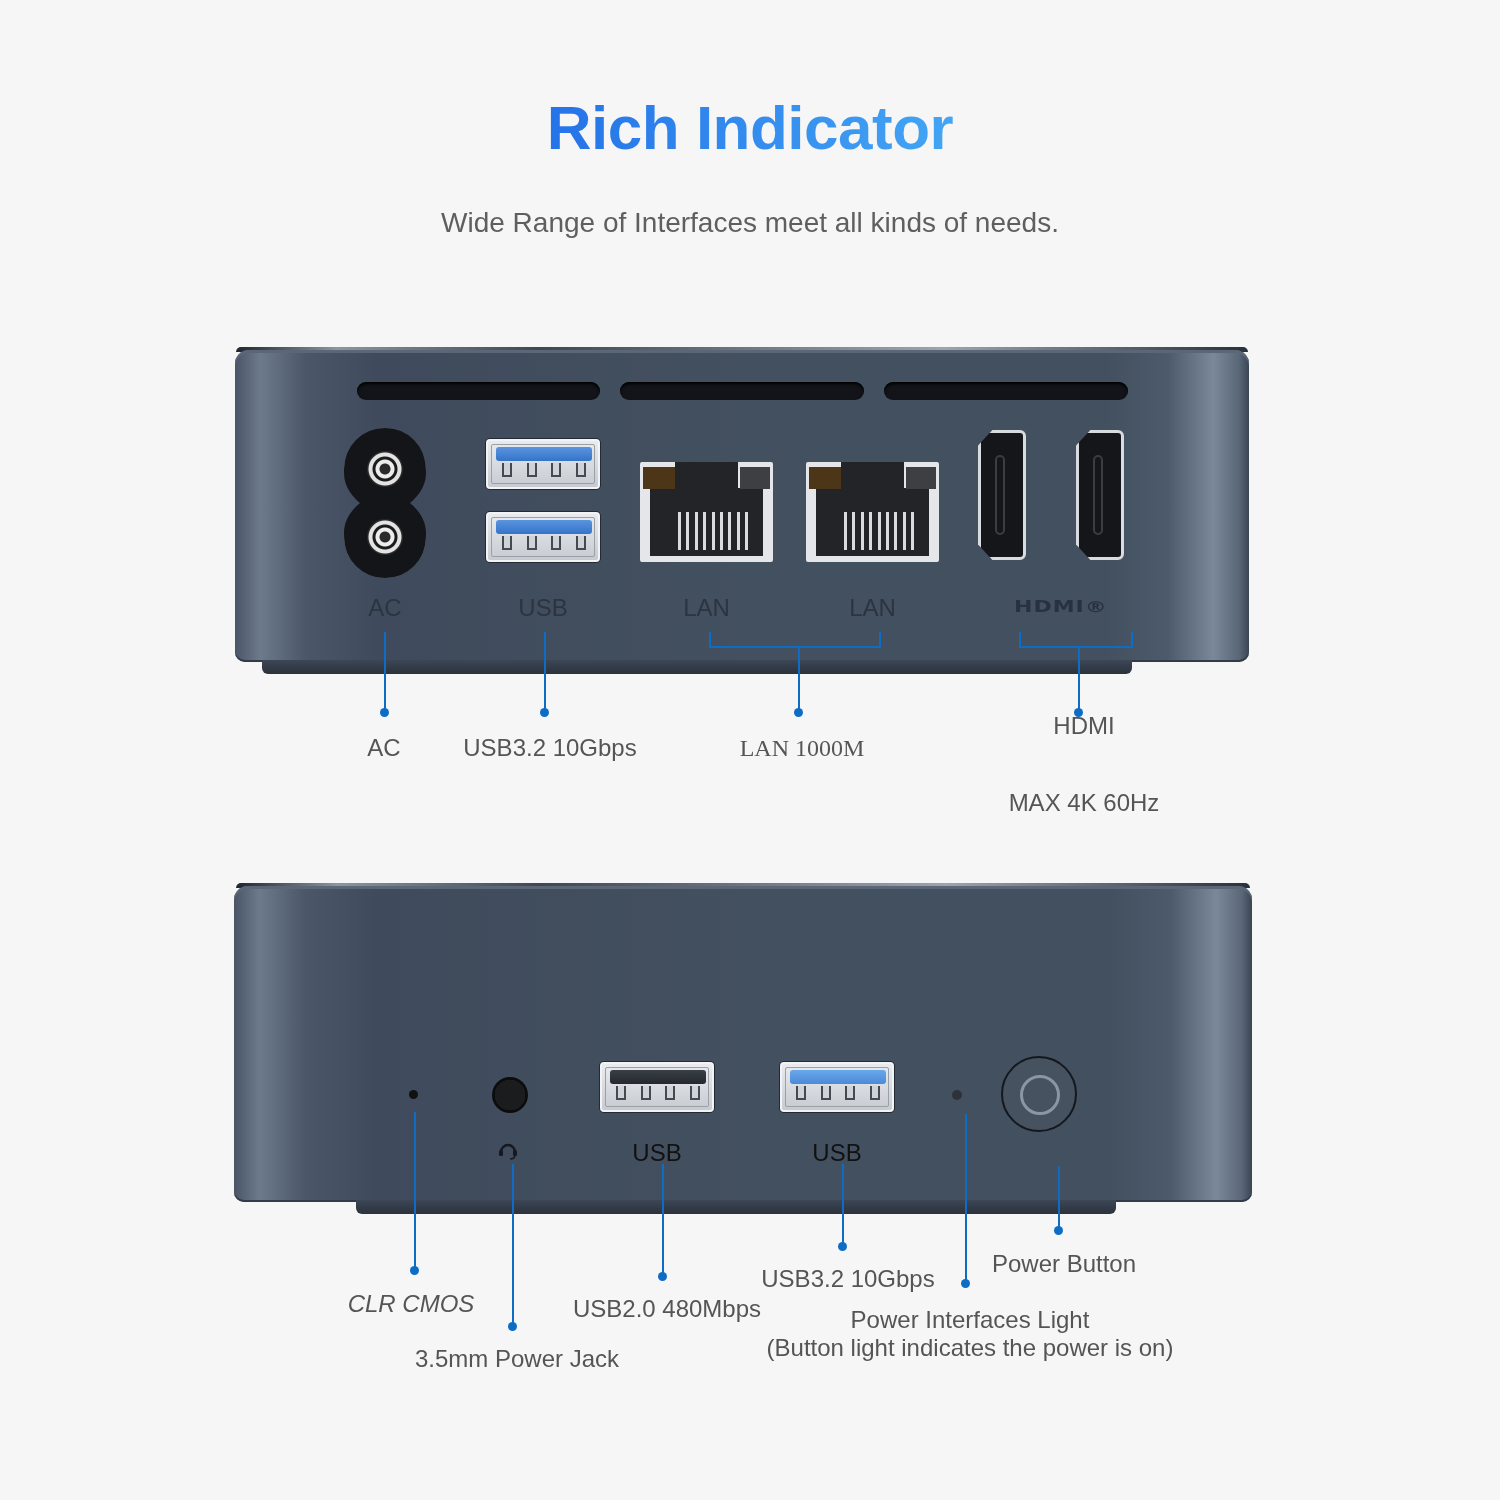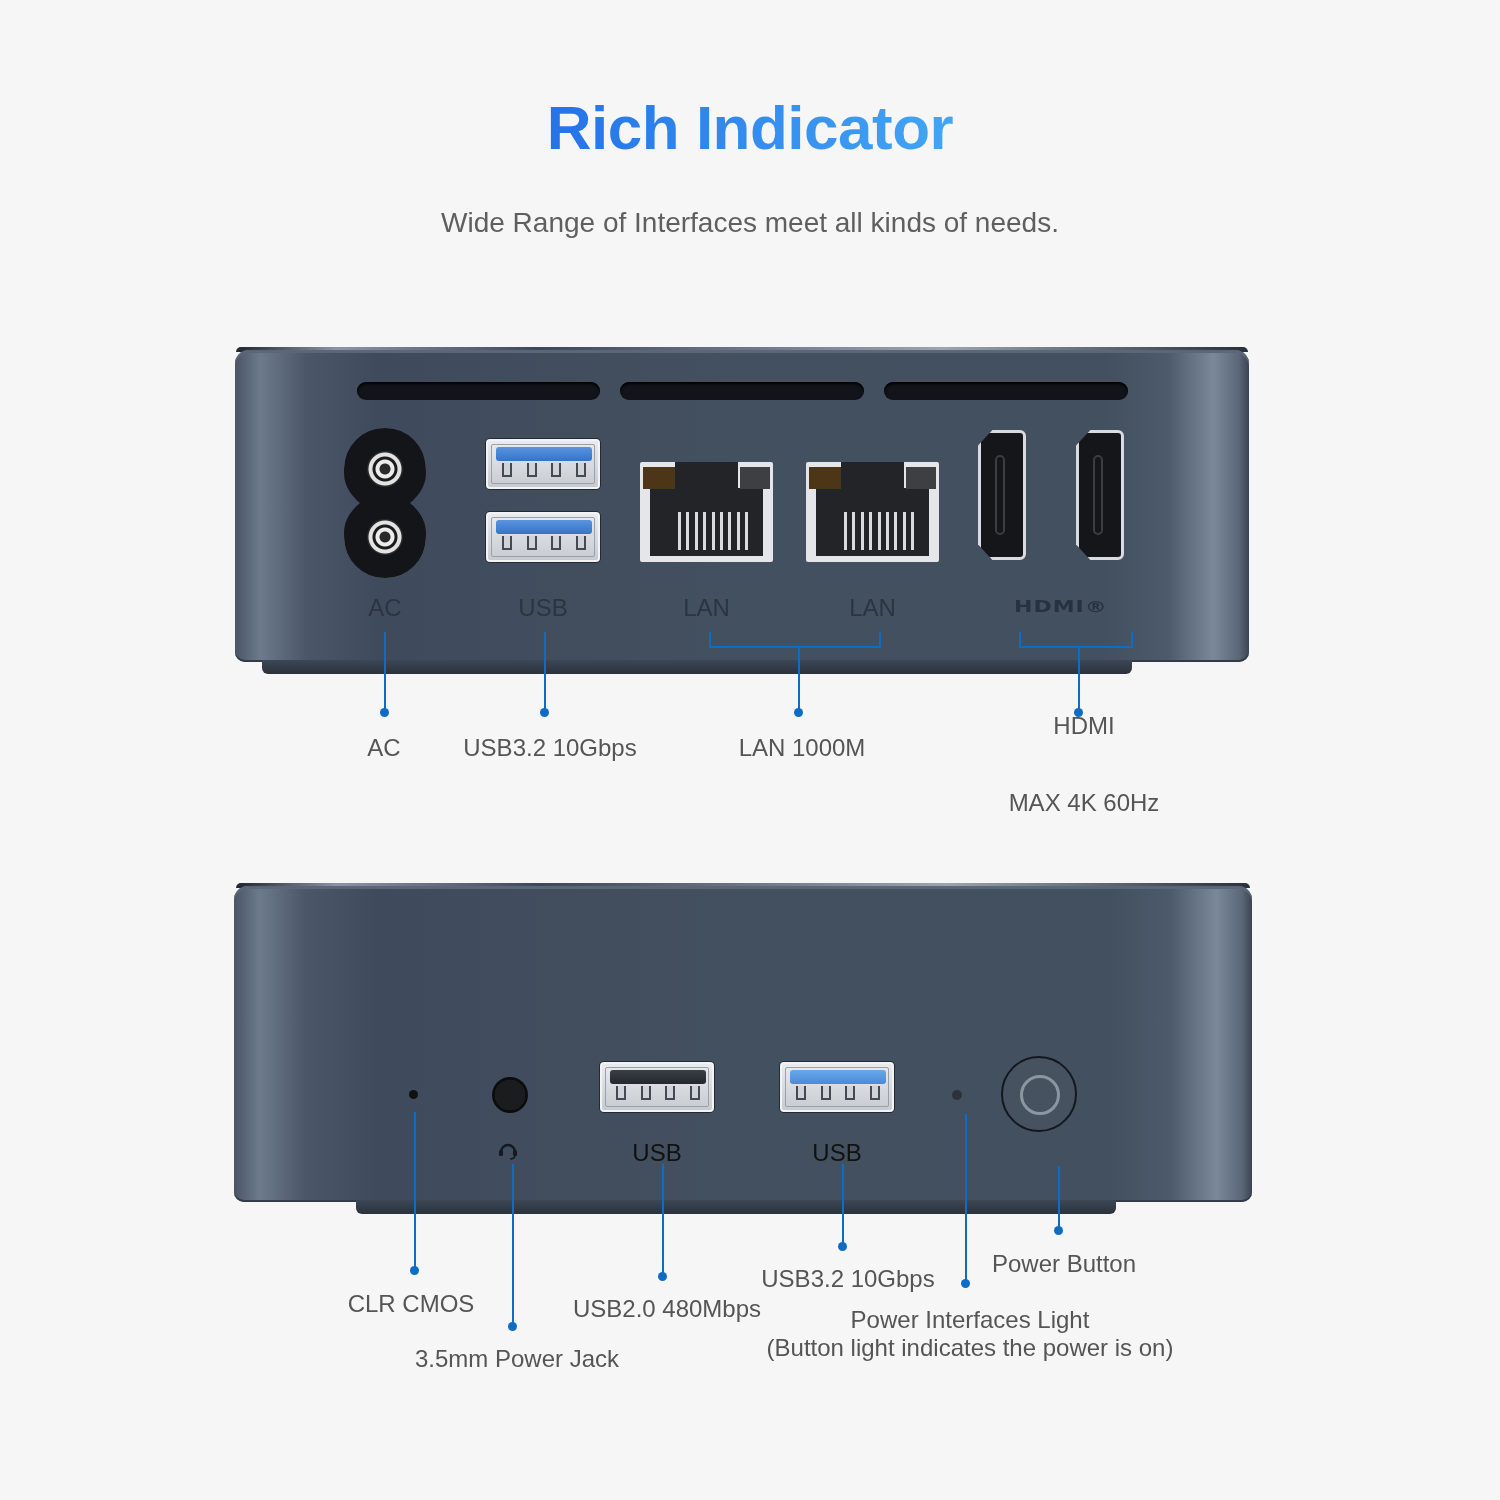--- a/index.html
+++ b/index.html
@@ -202,21 +202,21 @@
 
   <div class="vline" style="left:1019px; top:632px; height:16px;"></div>
   <div class="vline" style="left:1131px; top:632px; height:16px;"></div>
   <div class="hline" style="left:1019px; top:646px; width:114px;"></div>
   <div class="vline" style="left:1078px; top:646px; height:66px;"></div>
   <div class="dot" style="left:1074px; top:708px;"></div>
 </div>
 
 <div class="callout" style="left:334px; top:734px; width:100px;">AC</div>
 <div class="callout" style="left:450px; top:734px; width:200px;">USB3.2 10Gbps</div>
-<div class="callout" style="left:702px; top:734px; width:200px;">LAN 1000M</div>
+<div class="callout" style="left:702px; top:734px; width:200px;font-family:Liberation Serif, serif;">LAN 1000M</div>
 <div class="callout" style="left:984px; top:712px; width:200px;">HDMI</div>
 <div class="callout" style="left:984px; top:760px; width:200px;margin-top:29px;">MAX 4K 60Hz</div>
 
 <div class="device">
   <div class="dev-top-edge" style="left:236px; top:883px; width:1014px;"></div>
   <div class="dev-body" style="left:234px; top:886px; width:1018px; height:316px;"></div>
   <div class="dev-foot" style="left:356px; top:1200px; width:760px;"></div>
 
   <div class="pinhole" style="left:409px; top:1090px;"></div>
 
@@ -270,19 +270,19 @@
   <div class="vline" style="left:842px; top:1164px; height:82px;"></div>
   <div class="dot" style="left:838px; top:1242px;"></div>
 
   <div class="vline" style="left:965px; top:1114px; height:170px;"></div>
   <div class="dot" style="left:961px; top:1279px;"></div>
 
   <div class="vline" style="left:1058px; top:1166px; height:66px;"></div>
   <div class="dot" style="left:1054px; top:1226px;"></div>
 </div>
 
-<div class="callout" style="left:336px; top:1290px; width:150px;">CLR CMOS</div>
+<div class="callout" style="left:336px; top:1290px; width:150px;font-style:italic;">CLR CMOS</div>
 <div class="callout" style="left:397px; top:1345px; width:240px;">3.5mm Power Jack</div>
 <div class="callout" style="left:557px; top:1295px; width:220px;">USB2.0 480Mbps</div>
 <div class="callout" style="left:748px; top:1265px; width:200px;">USB3.2 10Gbps</div>
 <div class="callout" style="left:820px; top:1306px; width:300px;">Power Interfaces Light</div>
 <div class="callout" style="left:740px; top:1334px; width:460px;">(Button light indicates the power is on)</div>
 <div class="callout" style="left:974px; top:1250px; width:180px;">Power Button</div>
 
 </body></html>

